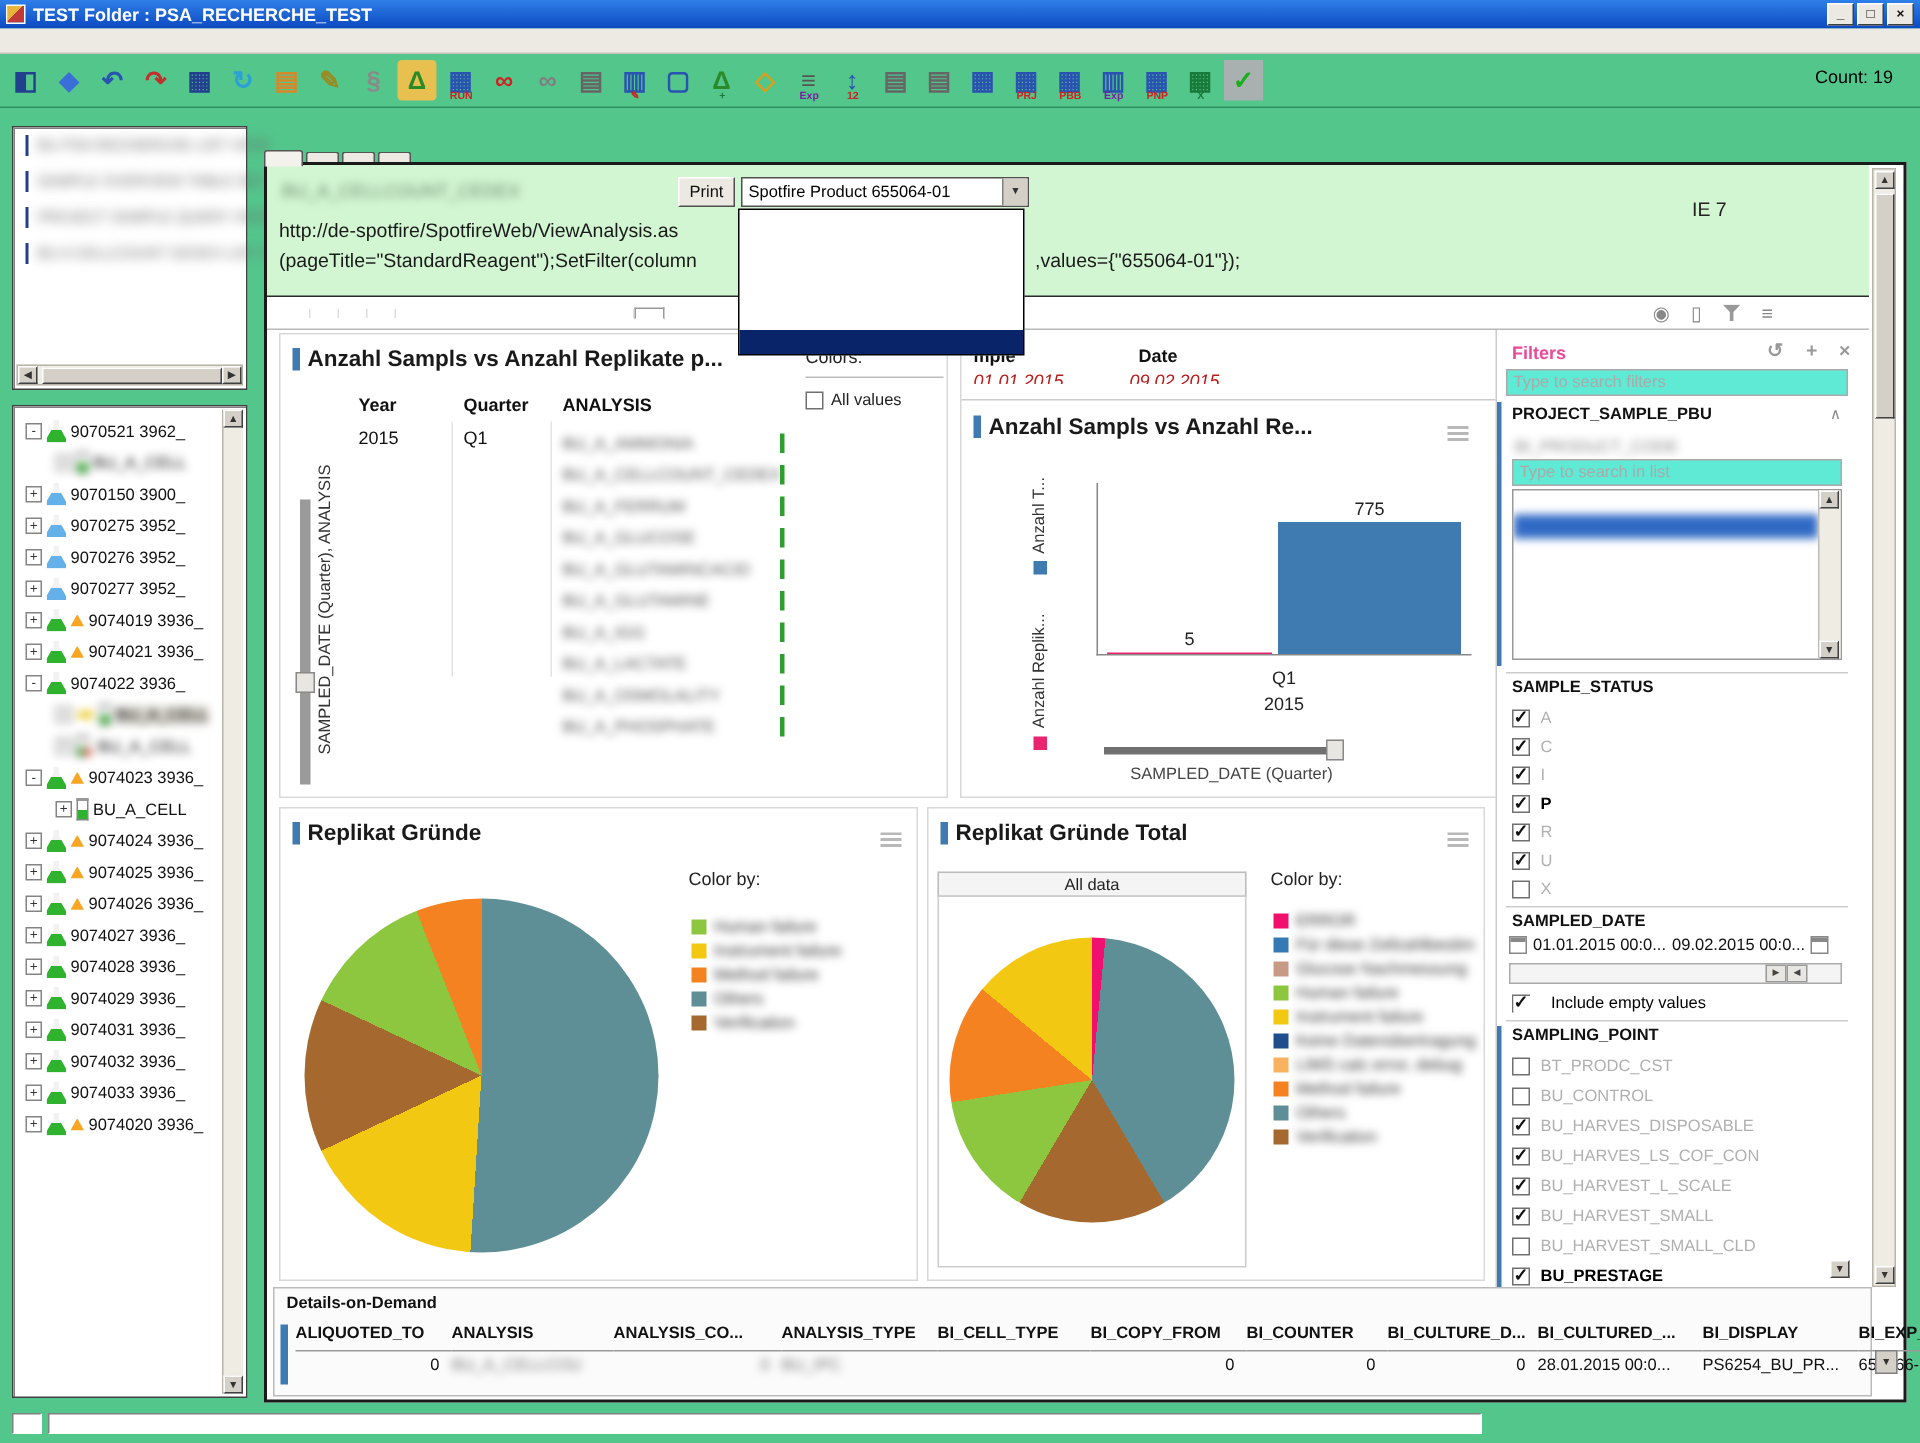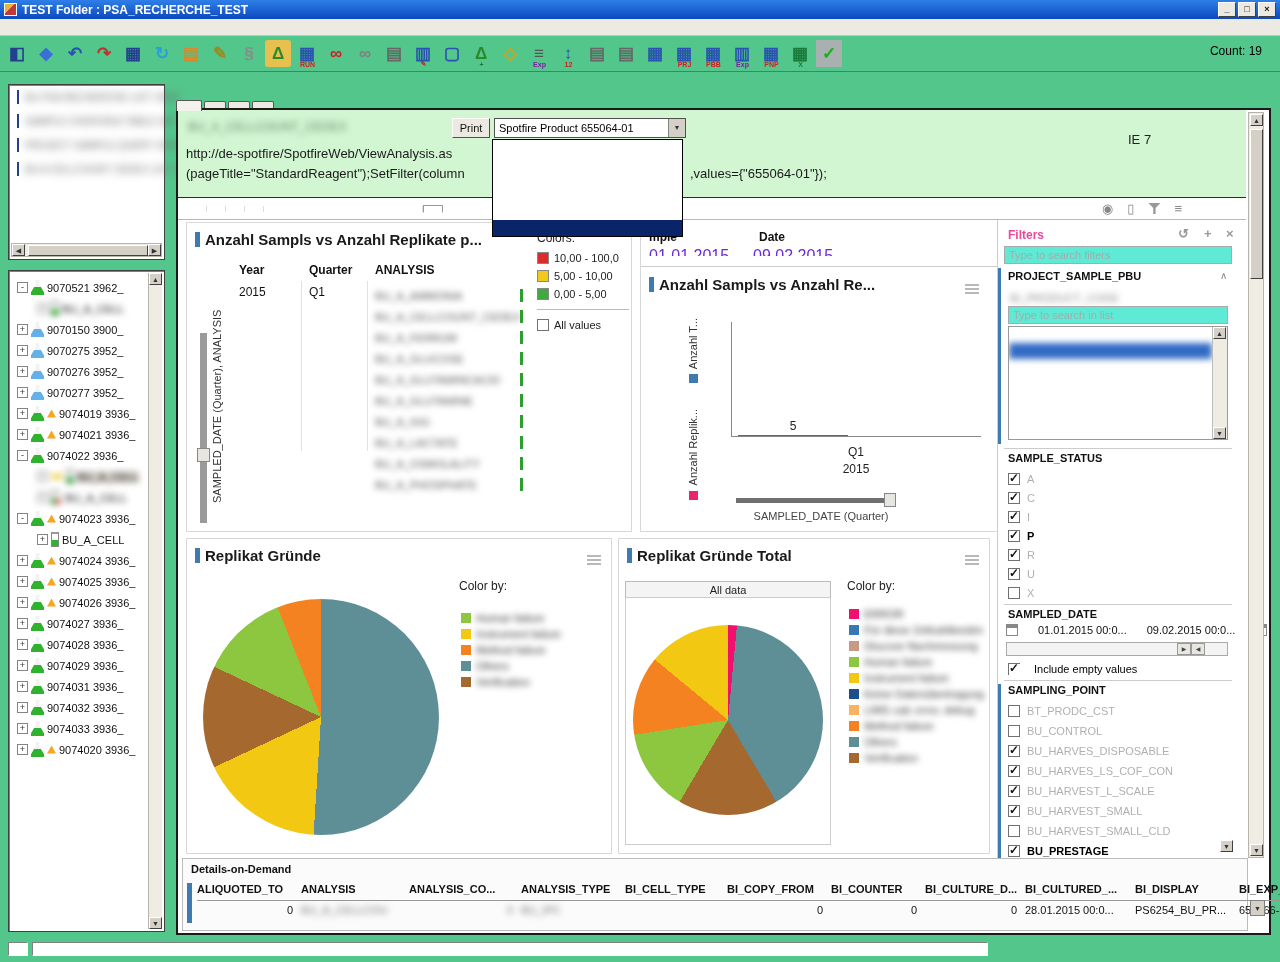--- a/index.html
+++ b/index.html
@@ -91,21 +91,21 @@
   .v1-arow .gt{position:absolute;right:0px;width:3px;height:13px;background:#2e9e2e;}
   .v1-sep{position:absolute;top:58px;bottom:80px;width:1px;background:#e2e2e2;}
   .v1-foot{position:absolute;left:0;right:90px;top:282px;text-align:center;font-size:12px;color:#333;}
   .legend-sq{width:12px;height:12px;border:1px solid #888;flex:none;}
   .clr-row{display:flex;align-items:center;gap:5px;height:18px;font-size:11px;color:#222;white-space:nowrap;}
   .cb{width:12px;height:12px;background:#fff;border:1px solid #707070;position:relative;flex:none;}
   .on>.cb::after{content:"✓";position:absolute;left:0px;top:-3px;font-size:12px;font-weight:bold;color:#111;}
   
   .v2-divider{position:absolute;left:0;right:0;top:44px;border-top:1px solid #ccc;}
   .kpi-h{position:absolute;font-size:12px;font-weight:bold;color:#111;}
-  .kpi-d{position:absolute;font-size:16px;color:#6d28d9;height:9px;overflow:hidden;}
+  .kpi-d{position:absolute;font-size:12px;color:#b91c1c;height:9px;overflow:hidden;font-style:italic;}
   .plot{position:absolute;left:90px;top:100px;width:250px;height:115px;border-left:1px solid #888;border-bottom:1px solid #888;}
   .bar{position:absolute;bottom:0;}
   .bl{position:absolute;bottom:100%;left:0;right:0;margin-bottom:2px;text-align:center;font-size:12px;color:#222;}
   .ytick{position:absolute;right:268px;width:40px;text-align:right;font-size:11px;color:#333;height:12px;}
   .v2-leg{position:absolute;left:46px;top:96px;height:200px;display:flex;flex-direction:column;gap:26px;}
   .v2-leg-item{display:flex;flex-direction:column;align-items:center;gap:5px;}
   .v2-leg-item span{font-size:11px;color:#333;}
   .sq9{width:9px;height:9px;flex:none;}
   .xtick{position:absolute;left:150px;top:222px;width:130px;text-align:center;font-size:12px;color:#222;line-height:17px;}
   .h-slider{position:absolute;left:95px;top:276px;width:155px;height:5px;background:#707070;}
@@ -132,21 +132,21 @@
   .flt-field{position:absolute;left:12px;font-size:11px;color:#888;}
   .listbox{position:absolute;left:10px;top:106px;width:220px;height:114px;border:1px solid #999;}
   .lb-rows{position:absolute;left:0;top:0;right:15px;bottom:0;overflow:hidden;}
   .lb-row{height:16px;line-height:16px;font-size:11px;color:#111;padding-left:4px;white-space:nowrap;}
   .lb-row.sel{background:#316ac5;color:#eee;}
   .lb-sb{position:absolute;right:0;top:0;bottom:0;width:15px;background:#efece4;border-left:1px solid #bbb;}
   .flt-div{position:absolute;left:6px;width:228px;border-top:1px solid #ccc;}
   .cbrow{position:absolute;left:10px;display:flex;align-items:center;gap:7px;height:18px;font-size:11px;color:#b0b0b0;}
   .cbrow.dark{color:#000;font-weight:bold;}
   .cal{width:12px;height:12px;border:1px solid #888;background:linear-gradient(#888 0 3px,#fff 3px),repeating-linear-gradient(90deg,#ccc 0 1px,rgba(0,0,0,0) 1px 4px);flex:none;}
-  .dt-row{position:absolute;left:8px;display:flex;align-items:center;gap:20px;font-size:11px;color:#111;white-space:nowrap;}
+  .dt-row{position:absolute;left:8px;display:flex;align-items:center;gap:4px;font-size:11px;color:#111;white-space:nowrap;}
   .rng{position:absolute;left:8px;width:222px;height:14px;border:1px solid #aaa;background:#f4f4f4;}
   .rng .bns{position:absolute;right:22px;top:0;display:flex;}
   .rngb{width:14px;height:12px;background:#e8e6e0;border:1px solid #999;font-size:6px;color:#444;text-align:center;line-height:11px;}
   .flt-dn{position:absolute;left:222px;top:620px;}
   
   .iesb{left:1248px;top:112px;width:16px;height:746px;background:#efece4;border:1px solid #b8b4aa;}
   .iesb .up{position:absolute;top:1px;left:1px;} .iesb .dn{position:absolute;bottom:1px;left:1px;}
   .iesb-thumb{position:absolute;left:1px;top:16px;width:13px;height:150px;background:#d4d0c8;border:1px solid;border-color:#fff #404040 #404040 #fff;}
   
   .dod{left:182px;top:858px;width:1066px;height:73px;background:#fbfbfb;border:1px solid #bbb;}
@@ -610,34 +610,20 @@
           <span class="blur">BU_A_OSMOLALITY</span>
           <span class="gt"></span>
         </div>
         <div class="v1-arow">
           <span class="blur">BU_A_PHOSPHATE</span>
           <span class="gt"></span>
         </div>
     </div>
     <div class="abs" style="left:350px;top:8px;width:92px;">
       <div style="font-size:12px;color:#222;margin-bottom:4px;">Colors:</div>
-      <div>
-        <div class="clr-row">
-            <span class="legend-sq" style="background: rgb(221, 44, 44);"></span>
-            <span>10,00 - 100,0</span>
-          </div>
-          <div class="clr-row">
-            <span class="legend-sq" style="background: rgb(242, 200, 30);"></span>
-            <span>5,00 - 10,00</span>
-          </div>
-          <div class="clr-row">
-            <span class="legend-sq" style="background: rgb(63, 170, 63);"></span>
-            <span>0,00 - 5,00</span>
-          </div>
-      </div>
       <div style="border-top:1px solid #bbb;margin:6px 0;"></div>
       <div class="clr-row">
         <span class="cb"></span>
         <span>All values</span>
       </div>
     </div>
   </div>
 
   <div class="viz" style="left:640px;top:222px;width:380px;height:310px;border-top:none;">
     <span class="kpi-h" style="left:8px;top:8px;">mple</span>
@@ -664,20 +650,23 @@
       <span class="ytick" style="top: 95px;"></span>
         <span class="ytick" style="top: 118px;"></span>
         <span class="ytick" style="top: 141px;"></span>
         <span class="ytick" style="top: 164px;"></span>
         <span class="ytick" style="top: 187px;"></span>
         <span class="ytick" style="top: 210px;"></span>
     </div>
     <div class="plot">
         <div class="bar" style="left: 6px; width: 110px; background: rgb(232, 37, 110); height: 0.5%;">
           <span class="bl">5</span>
+        </div>
+        <div class="bar" style="left: 120px; width: 122px; background: rgb(63, 122, 176); height: 77.5%;">
+          <span class="bl">775</span>
         </div>
       </div>
     <div class="xtick">
       <div>Q1</div>
       <div>2015</div>
     </div>
     <div class="h-slider"></div>
     <div class="h-handle"></div>
     <div class="slider-lab">SAMPLED_DATE (Quarter)</div>
   </div>

